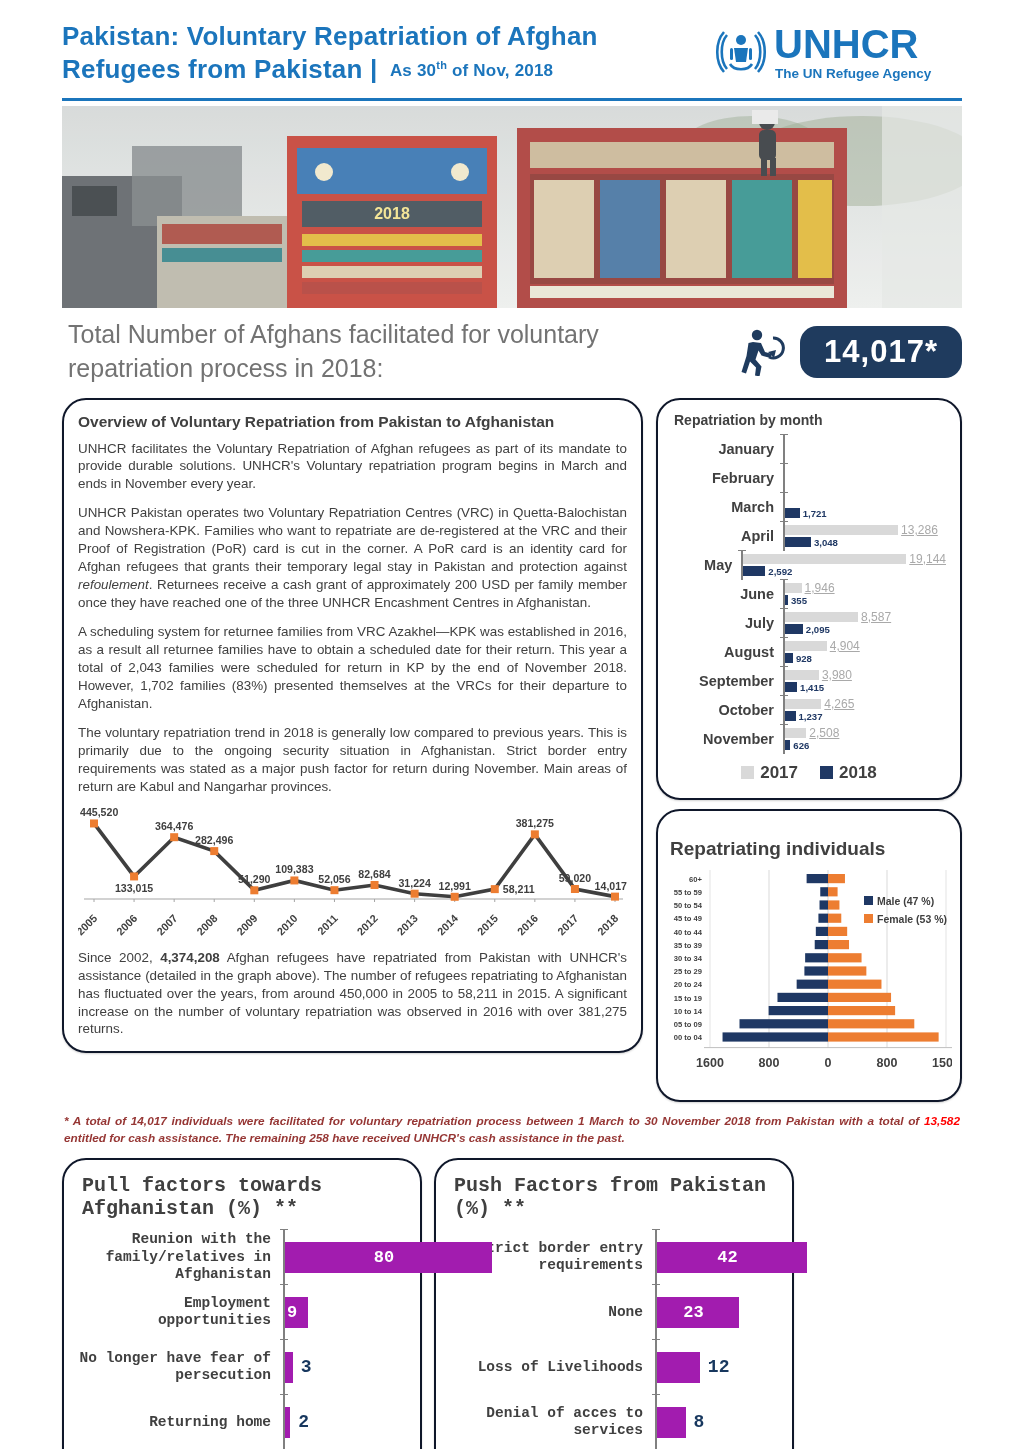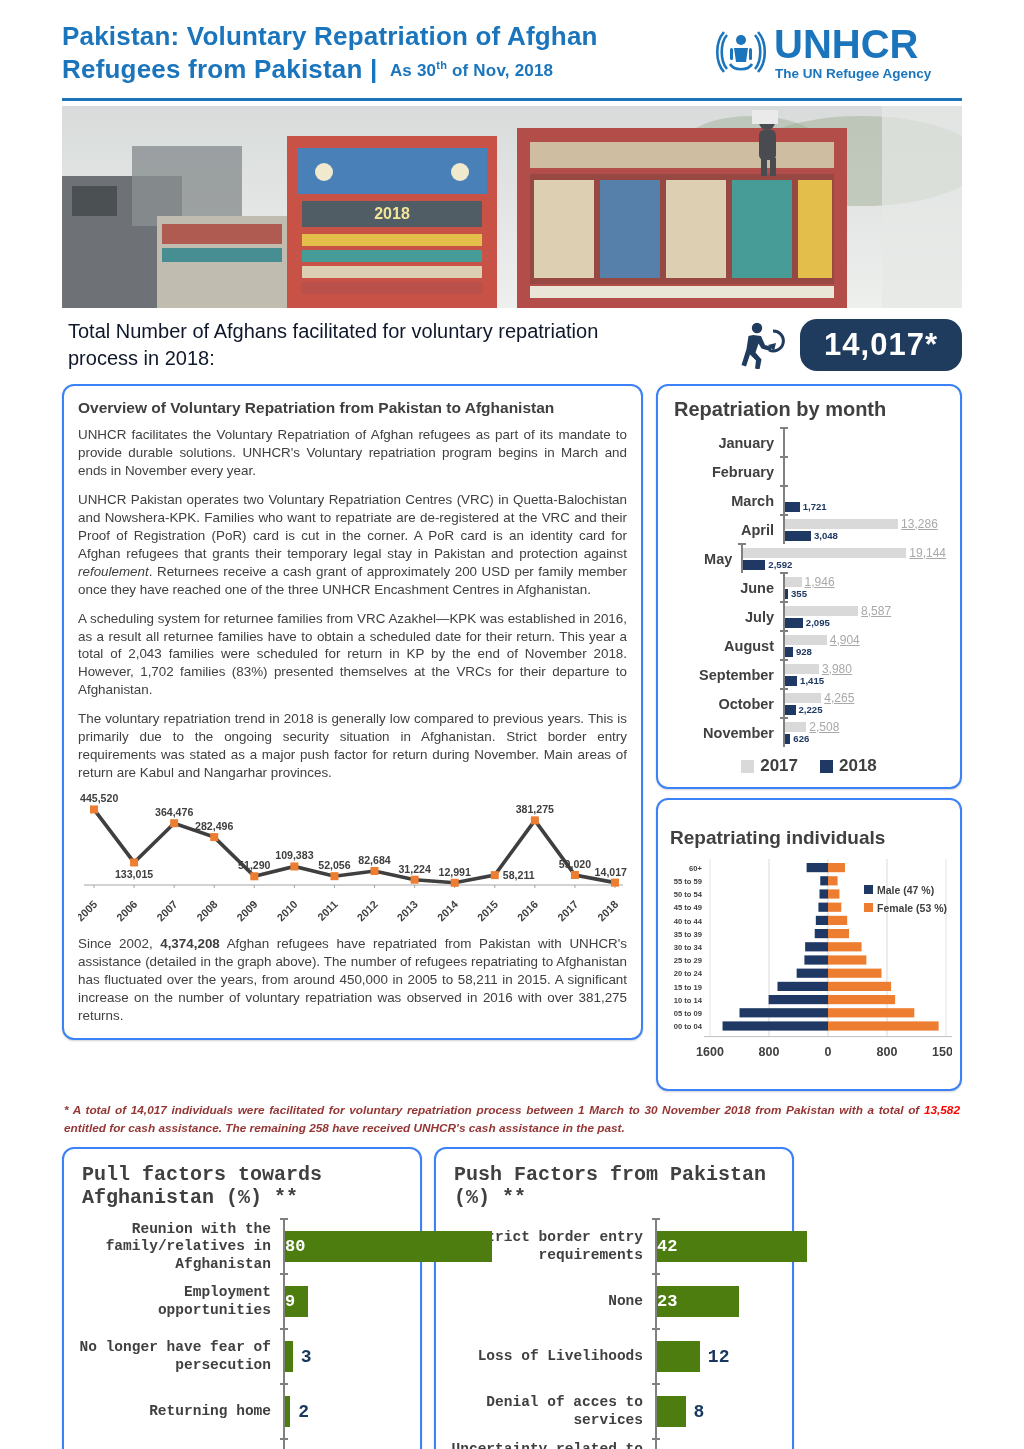--- a/index.html
+++ b/index.html
@@ -11,37 +11,37 @@
   .hdr-title{color:#1b75bc;font-weight:bold;font-size:26px;line-height:1.28;letter-spacing:.2px;}
   .hdr-asof{font-size:17px;vertical-align:2px;}
   .hdr-asof sup{font-size:11px;}
   .hdr-rule{height:3px;background:#1b75bc;margin-top:8px;}
 
   
   .hero{width:100%;height:202px;margin-top:5px;overflow:hidden;}
 
   
   .total{display:flex;align-items:center;margin:10px 0 12px 6px;}
-  .total-label{font-size:20px;color:#0f172a;width:590px;line-height:1.35;}
+  .total-label{font-size:25px;color:#737373;width:590px;line-height:1.35;}
   .total-right{display:flex;align-items:center;margin-left:auto;}
   .total-box{background:#1f3b5e;border-radius:17px;color:#fff;font-weight:bold;font-size:31px;padding:8px 24px;margin-left:10px;letter-spacing:1px;}
 
   
   .cols{display:flex;gap:13px;}
   .col-left{width:581px;}
   .col-right{width:306px;display:flex;flex-direction:column;gap:9px;}
-  .box{border:2px solid #3b82f6;border-radius:12px;box-shadow:0 1px 2px rgba(0,0,0,.18);padding:11px 14px;box-sizing:border-box;background:#fff;}
+  .box{border:2px solid #0f172a;border-radius:24px;box-shadow:0 1px 2px rgba(0,0,0,.18);padding:11px 14px;box-sizing:border-box;background:#fff;}
 
   
   .ov-title{font-size:15.5px;font-weight:bold;margin:2px 0 9px 0;}
   .ov p{font-size:13.4px;line-height:1.34;text-align:justify;margin:0 0 11px 0;}
   .ov .since{margin:6px 0 2px 0;}
 
   
-  .rc-title{font-size:20px;font-weight:bold;margin:1px 0 7px 2px;}
+  .rc-title{font-size:14px;font-weight:bold;margin:1px 0 7px 2px;}
   .m-rows{margin-left:2px;}
   .m-row{display:flex;align-items:center;position:relative;}
   .m-label{width:100px;text-align:right;padding-right:9px;font-weight:bold;font-size:14.5px;color:#404040;}
   .m-bars{flex:1;border-left:2px solid #808080;padding:2px 0;position:relative;}
   .m-bars::before{content:"";position:absolute;left:-5px;top:-1px;width:8px;height:1.6px;background:#808080;}
   .m-line{display:flex;align-items:center;height:11px;margin:1px 0;}
   .m-bar{height:10px;flex:0 0 auto;}
   .m-v17{font-size:12px;color:#a9a9a9;margin-left:3px;white-space:nowrap;text-decoration:underline;}
   .m-v18{font-size:9.6px;color:#1f3864;font-weight:bold;margin-left:3px;white-space:nowrap;}
   .m-legend{display:flex;justify-content:center;gap:22px;margin-top:9px;align-items:center;}
@@ -49,21 +49,21 @@
   .sw{width:13px;height:13px;margin-right:6px;display:inline-block;}
 
   
   .factors{display:flex;gap:12px;margin-top:8px;}
   .f-box{width:360px;min-height:296px;font-family:Liberation Mono, monospace;}
   .f-title{font-size:20px;font-weight:bold;margin:3px 0 10px 4px;}
   .f-grid{display:grid;grid-template-columns:205px 1fr;}
   .f-lab{display:flex;align-items:center;justify-content:flex-end;text-align:right;font-weight:bold;font-size:14.5px;color:#404040;padding:0 12px 0 0;line-height:1.2;}
   .f-cell{border-left:2px solid #808080;display:flex;align-items:center;padding:12px 0;position:relative;}
   .f-cell::before{content:"";position:absolute;left:-5px;top:-1px;width:8px;height:1.6px;background:#808080;}
-  .f-bar{height:31px;background:#4d7c0f;display:flex;align-items:center;justify-content:flex-start;flex:0 0 auto;}
+  .f-bar{height:31px;background:#a21caf;display:flex;align-items:center;justify-content:center;flex:0 0 auto;}
   .f-in{color:#fff;font-weight:bold;font-size:17px;padding-right:9px;}
   .f-out{color:#17375e;font-weight:bold;font-size:18px;margin-left:8px;}
 
   
   .fn{font-style:italic;font-size:11.8px;line-height:1.5;color:#963634;font-weight:600;margin:11px 2px 10px 2px;text-align:justify;}
   .fn .b{font-weight:bold;}
   .fn .hl{color:#ff0000;font-weight:bold;}
 </style>
 </head>
 <body>
@@ -354,21 +354,21 @@
             </div>
             <div class="m-row">
               <div class="m-label">October</div>
               <div class="m-bars">
                 <div class="m-line">
                   <div class="m-bar" style="width: 36.314px; background: rgb(217, 217, 217);"></div>
                   <span class="m-v17">4,265</span>
                 </div>
                 <div class="m-line">
                   <div class="m-bar" style="width: 10.5323px; background: rgb(31, 56, 100);"></div>
-                  <span class="m-v18">2,225</span>
+                  <span class="m-v18">1,237</span>
                 </div>
               </div>
             </div>
             <div class="m-row">
               <div class="m-label">November</div>
               <div class="m-bars">
                 <div class="m-line">
                   <div class="m-bar" style="width: 21.3542px; background: rgb(217, 217, 217);"></div>
                   <span class="m-v17">2,508</span>
                 </div>

